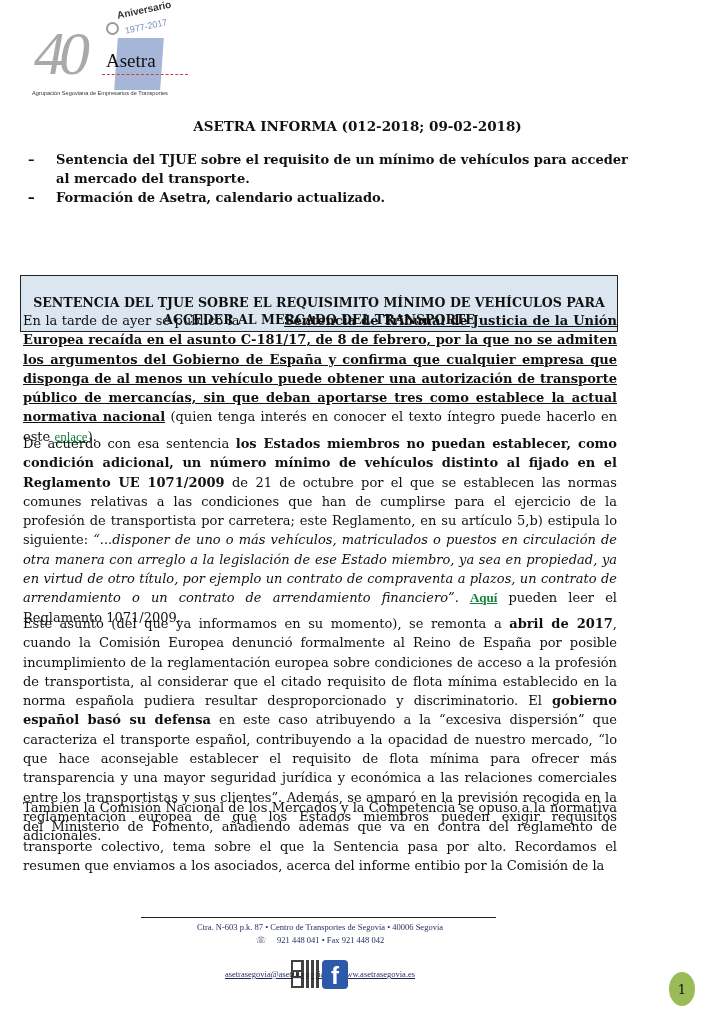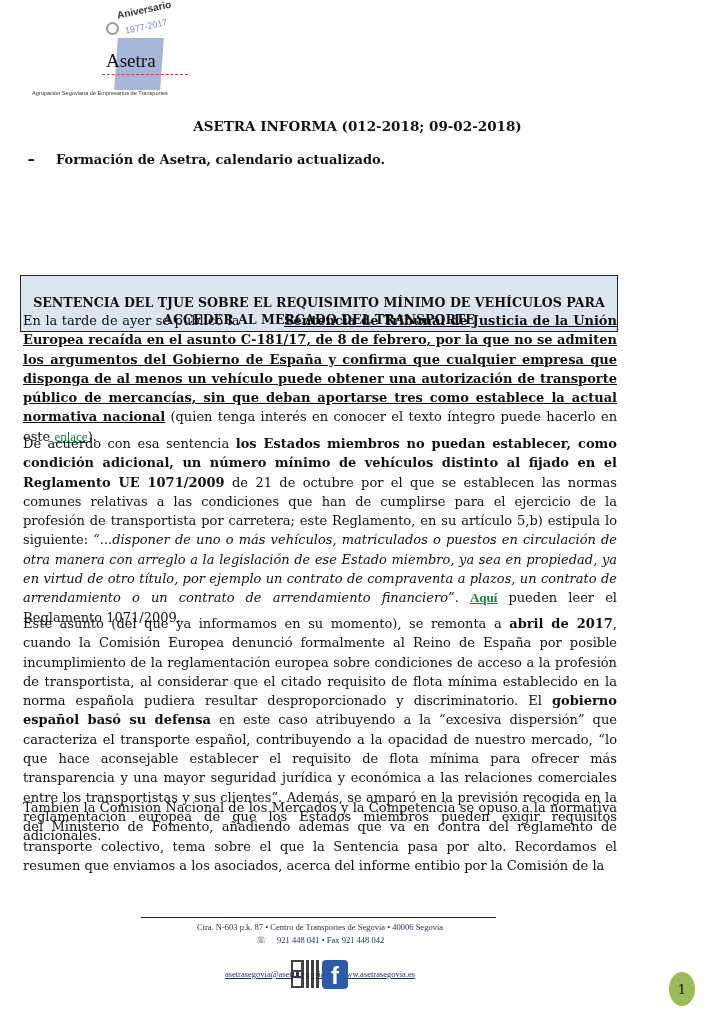--- a/index.html
+++ b/index.html
@@ -62,34 +62,36 @@
   .fb { position: absolute; left: 322px; top: 960px; width: 26px; height: 29px; background: #2d5aa8; border-radius: 4px;
         color: #fff; font-family: "Liberation Sans", sans-serif; font-weight: bold; font-size: 24px; text-align: center; line-height: 32px; }
 
   .page-num { position: absolute; left: 669px; top: 972px; width: 26px; height: 34px; border-radius: 50%;
               background: #9bbb59; text-align: center; line-height: 36px; font-size: 13px; color: #111; }
 </style>
 </head>
 <body>
 
 <div class="logo">
+  <span class="forty">40</span>
   <span class="deg"></span>
   <span class="blue-box"></span>
   <span class="aniv">Aniversario</span>
   <span class="years">1977-2017</span>
   <span class="name">Asetra</span>
   <span class="dash"></span>
   <span class="tagline">Agrupación Segoviana de Empresarios de Transportes</span>
 </div>
 
 <div class="title">ASETRA INFORMA (012-2018; 09-02-2018)</div>
 
 <ul class="bullets">
   <li>
     <span class="dash-mark">–</span>
+    <span>Sentencia del TJUE sobre el requisito de un mínimo de vehículos para acceder al mercado del transporte.</span>
   </li>
   <li>
     <span class="dash-mark">–</span>
   </li>
   <li>
     <span class="dash-mark">–</span>
     <span>Formación de Asetra, calendario actualizado.</span>
   </li>
 </ul>
 

